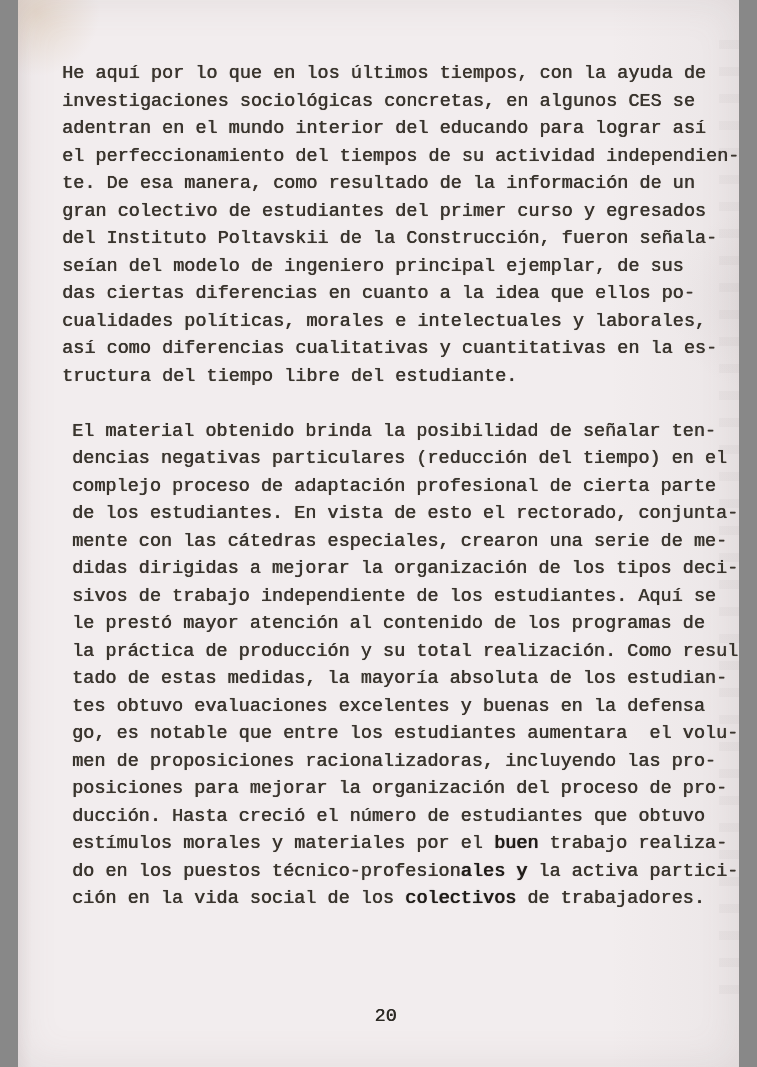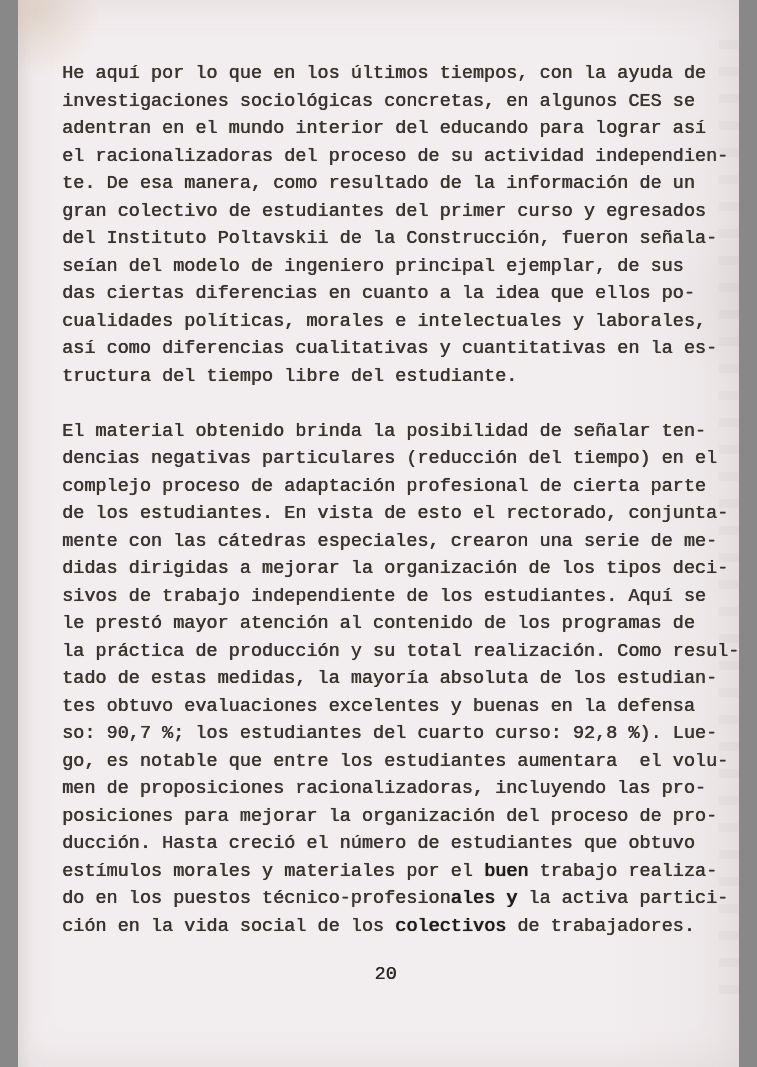--- a/index.html
+++ b/index.html
@@ -29,47 +29,47 @@
     position:absolute;
     left:44px;top:60px;width:690px;
     font-size:18.5px;
     line-height:27.5px;
     color:#3a352e;
   }
   .line{
     white-space:pre;
     text-shadow: 0.45px 0 0 currentColor, 0 0 1px rgba(62,56,48,.38);
   }
-  .para + .para{margin-top:27.5px;}
+  .para + .para{margin-top:27.5px;margin-left:10px;}
   .b{
     font-weight:normal;
     color:#201c18;
     text-shadow: 0.8px 0 0 currentColor, 0 0 1.2px rgba(0,0,0,.55);
   }
   .page-number{
     position:absolute;
-    top:964px;left:0;width:100%;
+    top:1006px;left:0;width:100%;
     text-align:center;
     text-indent:14px;
     font-size:18.5px;
     color:#2d2a25;
     text-shadow: 0.4px 0 0 currentColor;
   }
 </style>
 </head>
 <body>
 
 <div class="page">
   <div class="bleed"></div>
   <div class="text-block">
       <div class="para">
         <div class="line"><span>He aquí por lo que en los últimos tiempos, con la ayuda de</span></div>
         <div class="line"><span>investigaciones sociológicas concretas, en algunos CES se</span></div>
         <div class="line"><span>adentran en el mundo interior del educando para lograr así</span></div>
-        <div class="line"><span>el racionalizadoras del proceso de su actividad independien-</span></div>
+        <div class="line"><span>el perfeccionamiento del tiempos de su actividad independien-</span></div>
         <div class="line"><span>te. De esa manera, como resultado de la información de un</span></div>
         <div class="line"><span>gran colectivo de estudiantes del primer curso y egresados</span></div>
         <div class="line"><span>del Instituto Poltavskii de la Construcción, fueron señala-</span></div>
         <div class="line"><span>seían del modelo de ingeniero principal ejemplar, de sus</span></div>
         <div class="line"><span>das ciertas diferencias en cuanto a la idea que ellos po-</span></div>
         <div class="line"><span>cualidades políticas, morales e intelectuales y laborales,</span></div>
         <div class="line"><span>así como diferencias cualitativas y cuantitativas en la es-</span></div>
         <div class="line"><span>tructura del tiempo libre del estudiante.</span></div>
       </div>
       <div class="para">
@@ -77,21 +77,20 @@
         <div class="line"><span>dencias negativas particulares (reducción del tiempo) en el</span></div>
         <div class="line"><span>complejo proceso de adaptación profesional de cierta parte</span></div>
         <div class="line"><span>de los estudiantes. En vista de esto el rectorado, conjunta-</span></div>
         <div class="line"><span>mente con las cátedras especiales, crearon una serie de me-</span></div>
         <div class="line"><span>didas dirigidas a mejorar la organización de los tipos deci-</span></div>
         <div class="line"><span>sivos de trabajo independiente de los estudiantes. Aquí se</span></div>
         <div class="line"><span>le prestó mayor atención al contenido de los programas de</span></div>
         <div class="line"><span>la práctica de producción y su total realización. Como resul-</span></div>
         <div class="line"><span>tado de estas medidas, la mayoría absoluta de los estudian-</span></div>
         <div class="line"><span>tes obtuvo evaluaciones excelentes y buenas en la defensa</span></div>
-        <div class="line"><span>so: 90,7 %; los estudiantes del cuarto curso: 92,8 %). Lue-</span></div>
         <div class="line"><span>go, es notable que entre los estudiantes aumentara  el volu-</span></div>
         <div class="line"><span>men de proposiciones racionalizadoras, incluyendo las pro-</span></div>
         <div class="line"><span>posiciones para mejorar la organización del proceso de pro-</span></div>
         <div class="line"><span>ducción. Hasta creció el número de estudiantes que obtuvo</span></div>
         <div class="line"><span>estímulos morales y materiales por el </span><span class="b">buen</span><span> trabajo realiza-</span></div>
         <div class="line"><span>do en los puestos técnico-profesion</span><span class="b">ales y</span><span> la activa partici-</span></div>
         <div class="line"><span>ción en la vida social de los </span><span class="b">colectivos</span><span> de trabajadores.</span></div>
       </div>
     </div>
   <div class="page-number">20</div>

